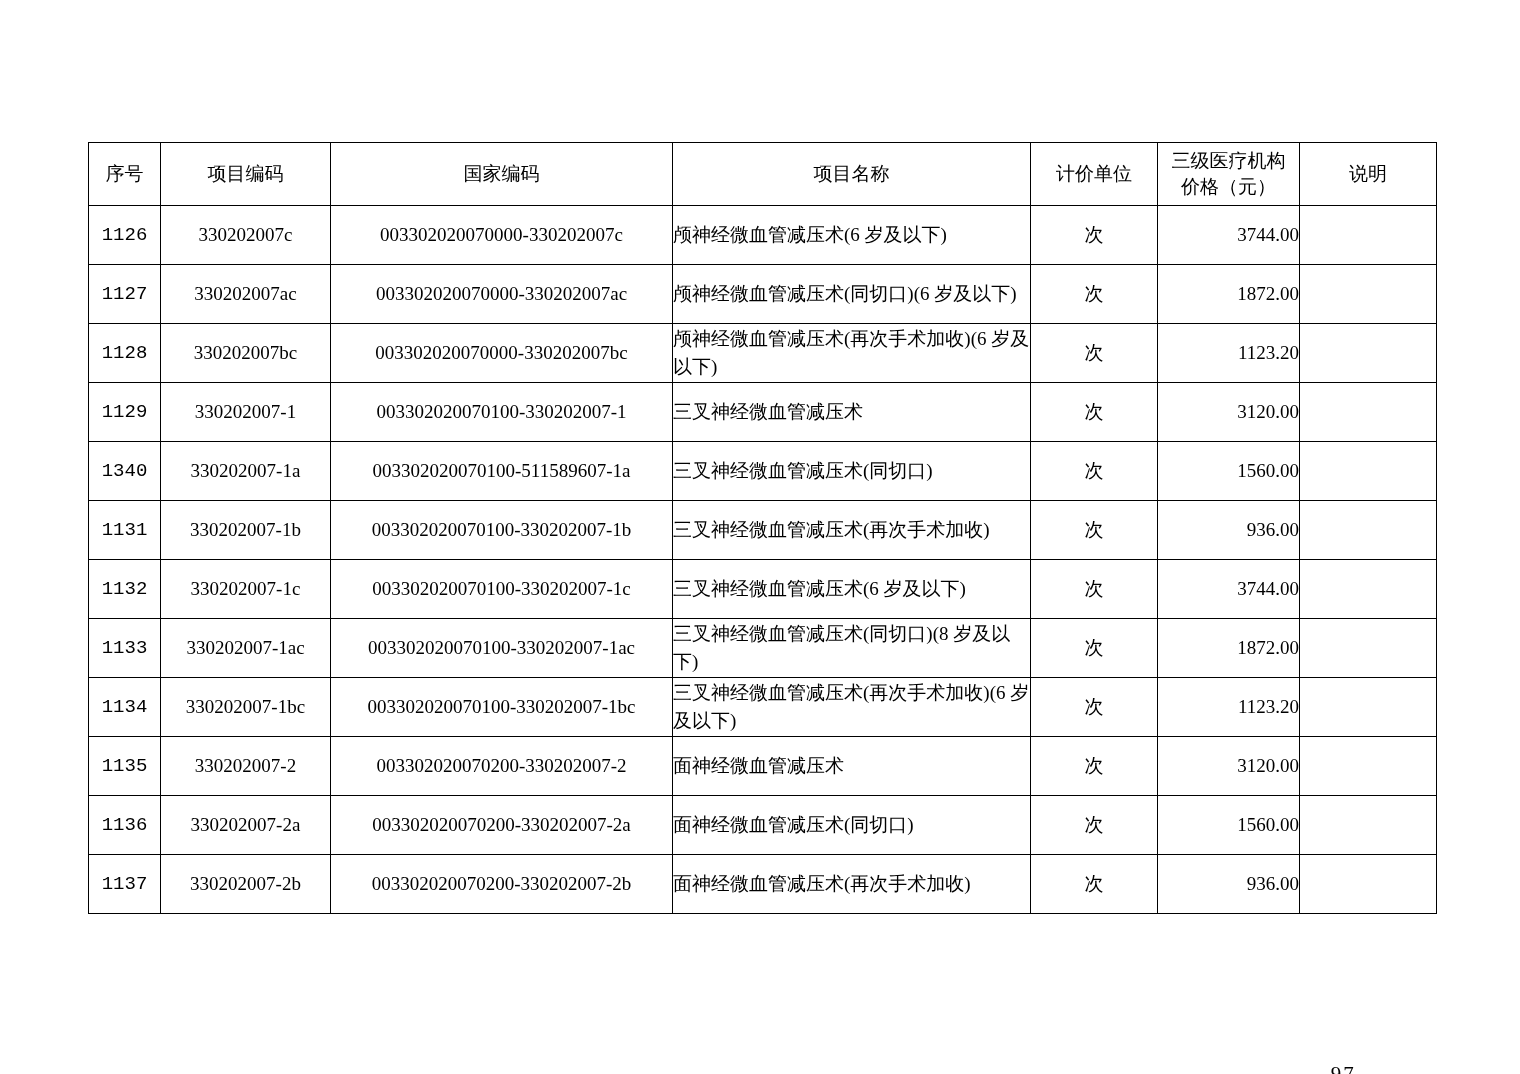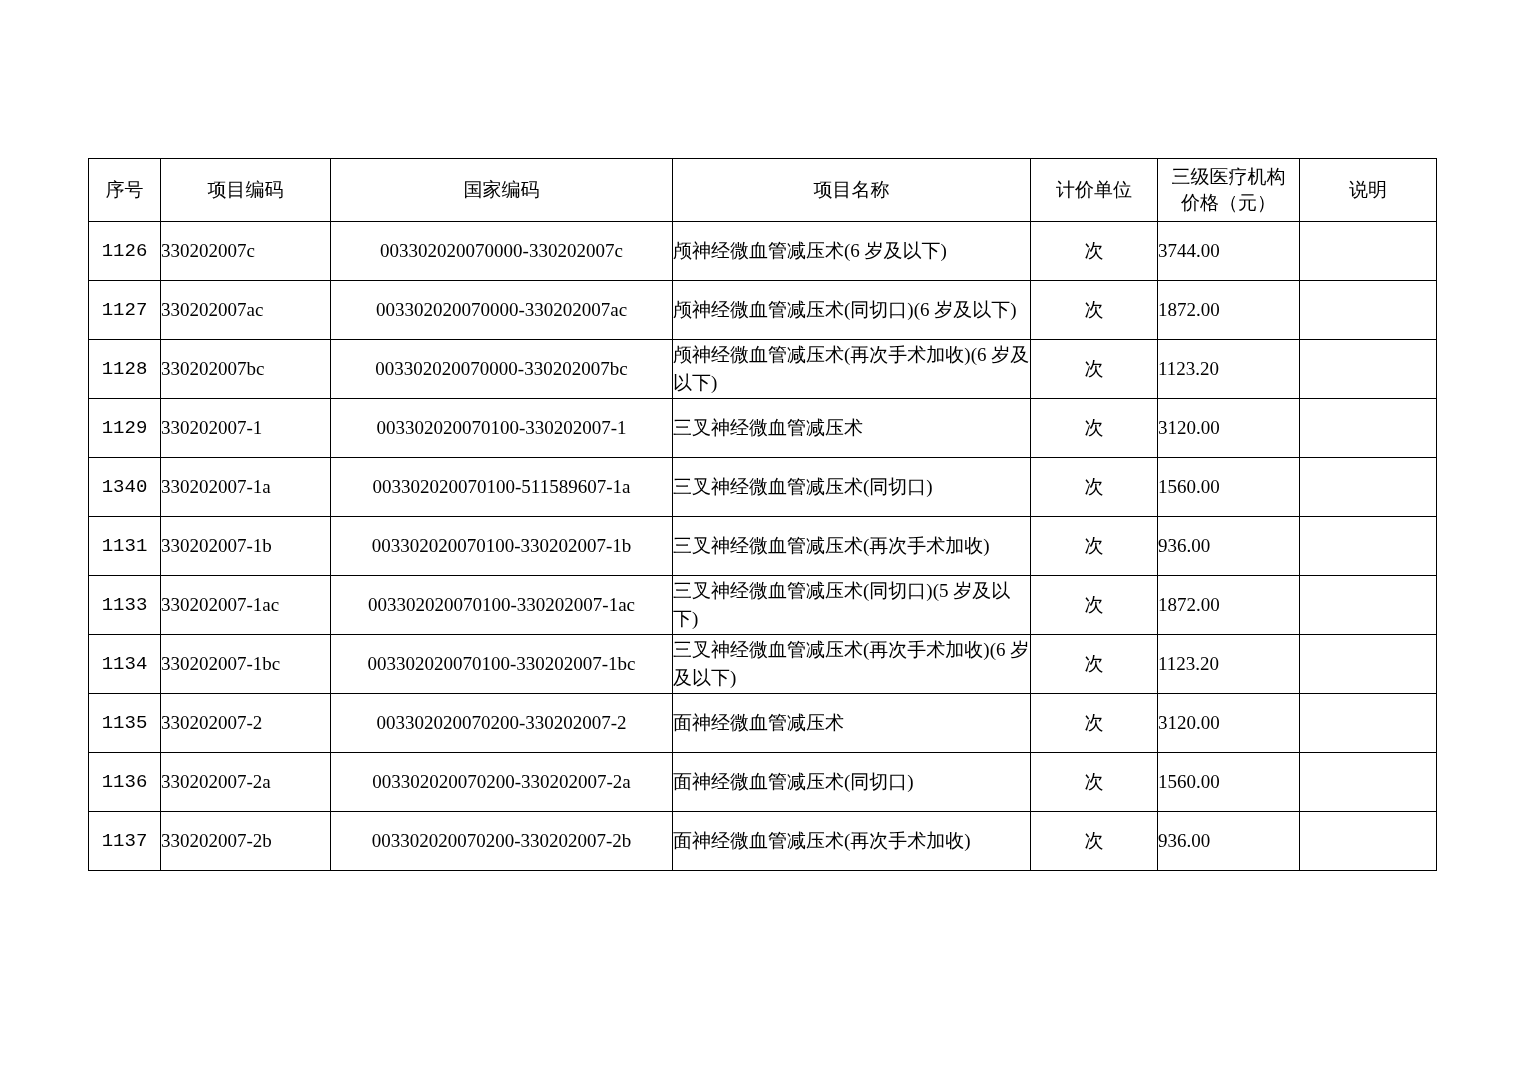--- a/index.html
+++ b/index.html
@@ -13,21 +13,20 @@
     font-family: "Liberation Serif", "DejaVu Serif", serif;
     color: #000000;
     position: relative;
     overflow: hidden;
   }
   .page {
     position: absolute;
     left: 88px;
     top: 142px;
     width: 1348px;
-    margin-top: 16px;
   }
   table.price-table {
     border-collapse: collapse;
     table-layout: fixed;
     width: 1348px;
   }
   table.price-table th,
   table.price-table td {
     border: 1px solid #000000;
     padding: 0;
@@ -56,39 +55,39 @@
     font-size: 19px;
     line-height: 1.4;
     height: 58px;
   }
   td.seq {
     text-align: center;
     padding: 4px 6px;
     font-family: Liberation Mono, monospace;
   }
   td.code {
-    text-align: left;
+    text-align: center;
     padding: 4px 2px 4px 6px;
   }
   td.natl {
     text-align: center;
     padding: 4px 2px 4px 8px;
   }
   td.name {
     text-align: left;
     padding: 4px 4px 4px 8px;
     line-height: 1.45;
     font-family: Liberation Serif, serif;
   }
   td.unit {
     text-align: center;
     padding: 4px;
   }
   td.price {
-    text-align: left;
+    text-align: right;
     padding: 4px 8px;
   }
   td.note {
     text-align: center;
     padding: 4px;
   }
   .page-number {
     position: absolute;
     left: 0;
     top: 920px;
@@ -177,24 +176,33 @@
         <tr>
           <td class="seq">1131</td>
           <td class="code">330202007-1b</td>
           <td class="natl">003302020070100-330202007-1b</td>
           <td class="name">三叉神经微血管减压术(再次手术加收)</td>
           <td class="unit">次</td>
           <td class="price">936.00</td>
           <td class="note"></td>
         </tr>
         <tr>
+          <td class="seq">1132</td>
+          <td class="code">330202007-1c</td>
+          <td class="natl">003302020070100-330202007-1c</td>
+          <td class="name">三叉神经微血管减压术(6 岁及以下)</td>
+          <td class="unit">次</td>
+          <td class="price">3744.00</td>
+          <td class="note"></td>
+        </tr>
+        <tr>
           <td class="seq">1133</td>
           <td class="code">330202007-1ac</td>
           <td class="natl">003302020070100-330202007-1ac</td>
-          <td class="name">三叉神经微血管减压术(同切口)(5 岁及以下)</td>
+          <td class="name">三叉神经微血管减压术(同切口)(8 岁及以下)</td>
           <td class="unit">次</td>
           <td class="price">1872.00</td>
           <td class="note"></td>
         </tr>
         <tr>
           <td class="seq">1134</td>
           <td class="code">330202007-1bc</td>
           <td class="natl">003302020070100-330202007-1bc</td>
           <td class="name">三叉神经微血管减压术(再次手术加收)(6 岁及以下)</td>
           <td class="unit">次</td>

